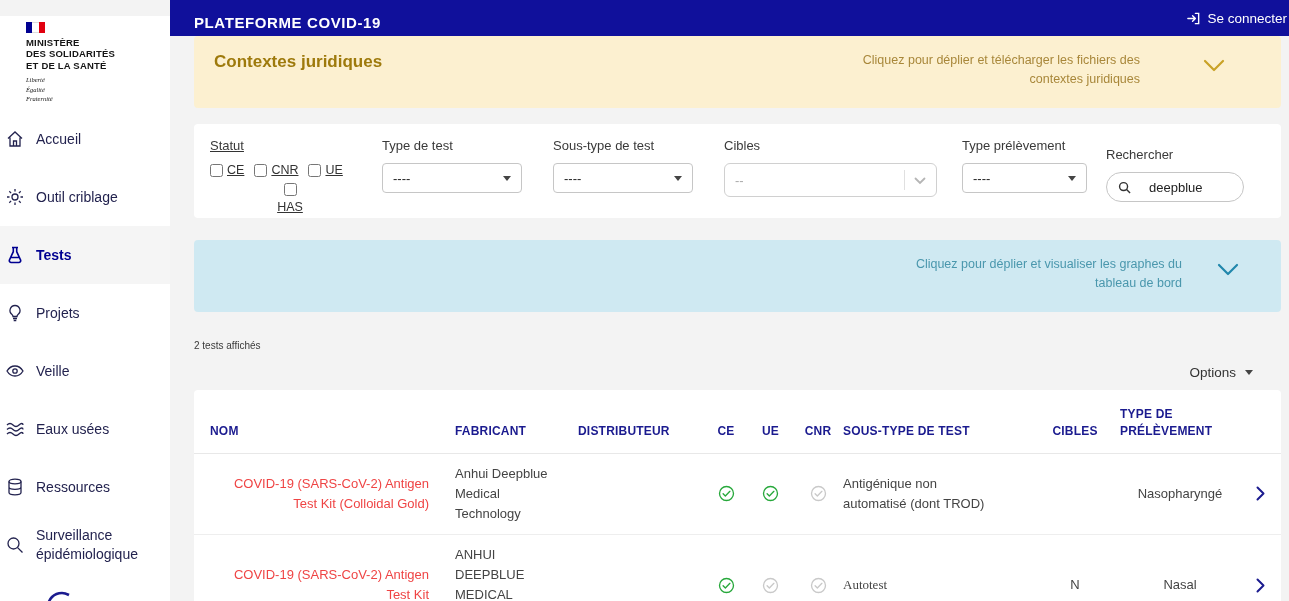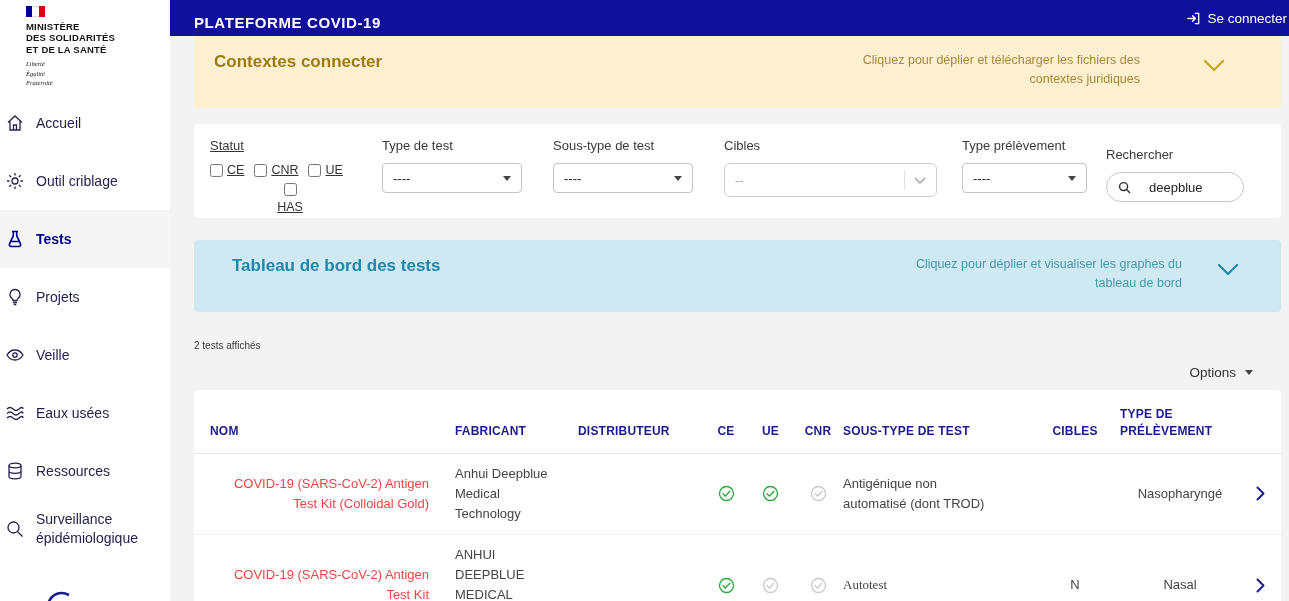--- a/index.html
+++ b/index.html
@@ -1,21 +1,21 @@
 <!DOCTYPE html>
 <html><head>
 <meta charset="utf-8">
 <style>
   * { margin:0; padding:0; box-sizing:border-box; }
   html,body { width:1289px; height:601px; overflow:hidden; }
   body { font-family:"Liberation Sans", sans-serif; background:#f3f3f3; color:#333; }
   .app { display:flex; width:1289px; height:601px; }
 
   
-  .sidebar { width:170px; background:#fff; flex-shrink:0; position:relative; }
+  .sidebar { width:170px; background:#fff; flex-shrink:0; position:relative;margin-top:16px; }
   .logo { padding:6px 8px 4px 26px; height:92px; }
   .flag { display:flex; width:19px; height:11px; margin-bottom:4px; }
   .flag span { flex:1; }
   .flag .fb { background:#000091; } .flag .fw { background:#fff; border-top:1px solid #ddd; border-bottom:1px solid #ddd; } .flag .fr { background:#e1000f; }
   .logo-lines { font-weight:bold; font-size:9.5px; letter-spacing:.2px; line-height:1.2; color:#161616; }
   .motto { font-family:"Liberation Serif", serif; font-style:italic; font-size:6.5px; line-height:1.45; margin-top:4px; color:#161616; }
   nav { margin-top:2px; }
   .nav-item { display:flex; align-items:center; gap:10px; height:58px; padding-left:4px; cursor:pointer; }
   .nav-item .icon { width:22px; height:22px; display:flex; align-items:center; justify-content:center; flex-shrink:0; }
   .nav-item .icon svg { stroke:#23234f; fill:none; stroke-width:1.3; }
@@ -201,21 +201,21 @@
             <path d="M2 8h8M7 5l3 3-3 3" stroke="#fff" fill="none" stroke-width="1.5" stroke-linecap="round" stroke-linejoin="round"></path>
             <path d="M10 2.5h3.5v11H10" stroke="#fff" fill="none" stroke-width="1.5" stroke-linecap="round"></path>
           </svg>
         <span>Se connecter</span>
       </div>
     </header>
 
     <div class="content">
 
       <section class="banner yellow">
-        <h2>Contextes connecter</h2>
+        <h2>Contextes juridiques</h2>
         <div class="banner-sub">Cliquez pour déplier et télécharger les fichiers des contextes juridiques</div>
         <span class="chev">
           <svg width="22" height="13" viewBox="0 0 22 13">
               <path d="M2 2l9 9 9-9"></path>
             </svg>
         </span>
       </section>
 
       <section class="filters">
         <div class="fgroup fg-statut">
@@ -284,21 +284,20 @@
             <svg width="13" height="13" viewBox="0 0 14 14">
                 <circle cx="6" cy="6" r="4.3"></circle>
                 <path d="M9.2 9.2L13 13"></path>
               </svg>
             <input type="text" value="deepblue" style="">
           </div>
         </div>
       </section>
 
       <section class="banner blue">
-        <h2>Tableau de bord des tests</h2>
         <div class="banner-sub">Cliquez pour déplier et visualiser les graphes du tableau de bord</div>
         <span class="chev">
           <svg width="22" height="13" viewBox="0 0 22 13">
               <path d="M2 2l9 9 9-9"></path>
             </svg>
         </span>
       </section>
 
       <div class="count">2 tests affichés</div>
       <div class="options-row">

